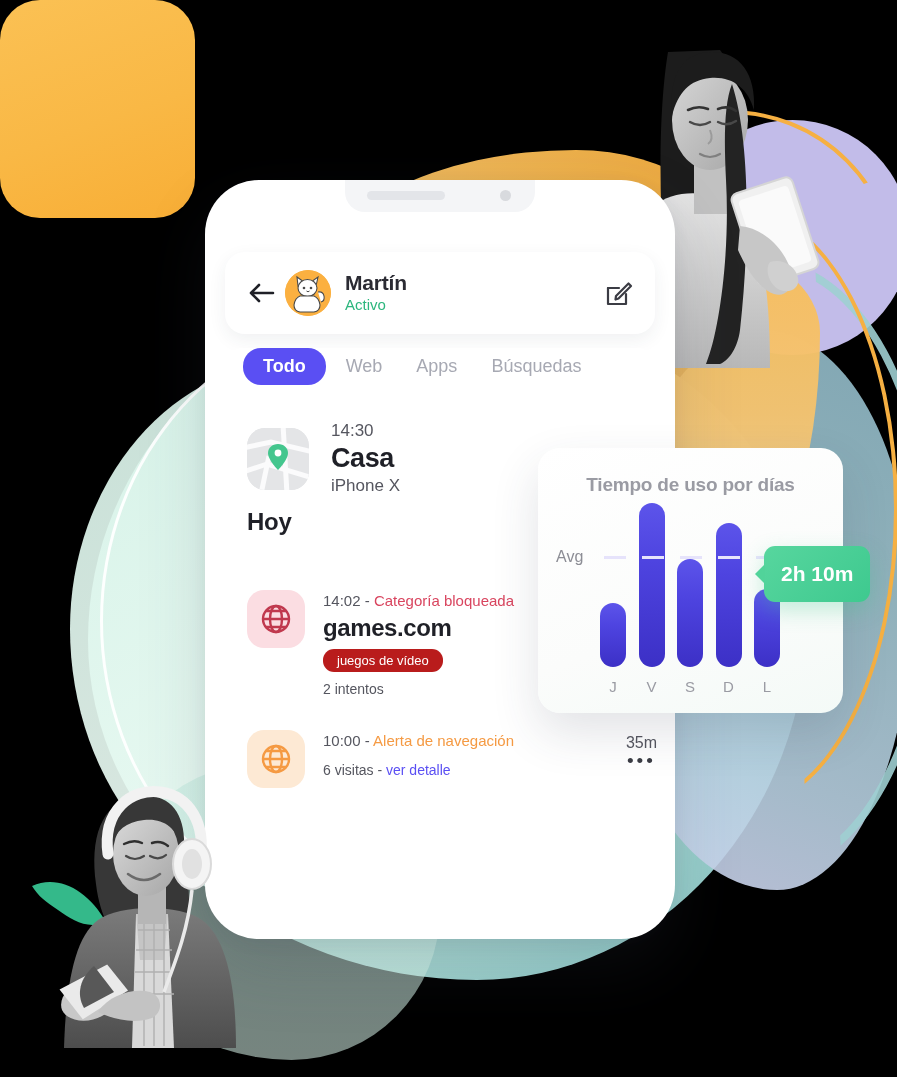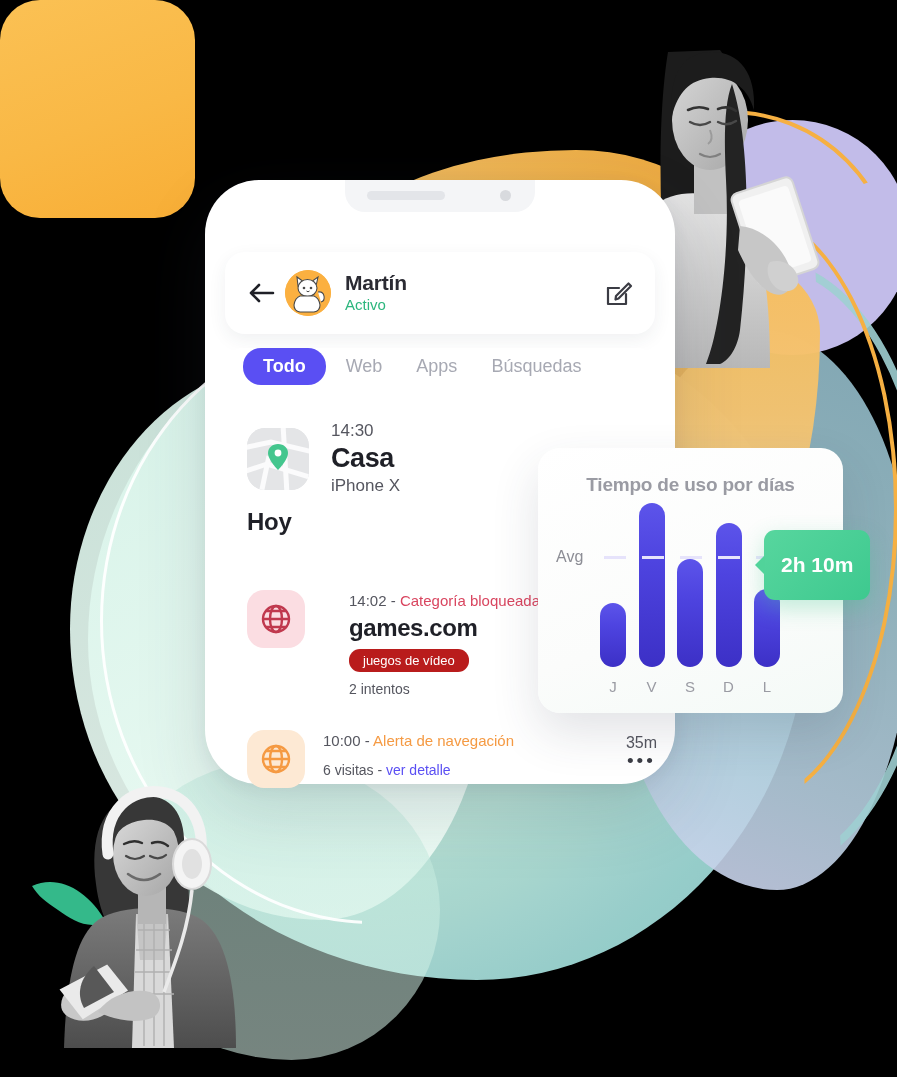--- a/index.html
+++ b/index.html
@@ -67,21 +67,21 @@
   }
   #arc-teal-right{
     position:absolute;left:600px;top:260px;width:320px;height:600px;
     border:8px solid #9ecfd2;border-radius:50%;
     clip-path:polygon(64% 0%, 100% 0%, 100% 100%, 72% 100%);
     opacity:.9;
   }
 
   
   #phone{
-    position:absolute;left:205px;top:180px;width:470px;height:604px;
+    position:absolute;left:205px;top:180px;width:470px;height:759px;
     background:#ffffff;border-radius:54px;
     box-shadow:0 28px 70px rgba(60,70,90,.16), 0 4px 16px rgba(60,70,90,.08);
   }
   #phone-notch{
     position:absolute;left:50%;top:0;transform:translateX(-50%);
     width:190px;height:32px;background:#f4f5f7;
     border-radius:0 0 20px 20px;
   }
   #phone-speaker{
     position:absolute;left:22px;top:11px;width:78px;height:9px;
@@ -121,21 +121,21 @@
   #map-thumb{width:62px;height:62px;border-radius:18px;background:#e4e5e7;position:relative;overflow:hidden;flex:0 0 auto;}
   .loc-text{margin-left:22px;}
   .loc-time{font-size:17px;color:#55565f;line-height:1.3;}
   .loc-title{font-size:27px;font-weight:bold;color:#1f2027;line-height:1.2;letter-spacing:-.4px;}
   .loc-device{font-size:17px;color:#55565f;line-height:1.4;}
 
   #today-heading{position:absolute;left:42px;top:328px;font-size:24px;font-weight:bold;color:#1f2027;letter-spacing:-.3px;}
 
   
   .act-row{position:absolute;left:42px;width:410px;display:flex;align-items:flex-start;}
-  #act-games{top:410px;gap:26px;}
+  #act-games{top:410px;}
   #act-chat{top:550px;}
   .act-icon{width:58px;height:58px;border-radius:17px;flex:0 0 auto;display:flex;align-items:center;justify-content:center;}
   .act-icon.red{background:#fbdde2;}
   .act-icon.orange{background:#fde9d4;}
   .act-body{margin-left:18px;flex:1 1 auto;}
   .act-meta{font-size:15px;color:#55565f;line-height:1.5;white-space:nowrap;}
   .act-meta .cat-red{color:#d9455f;}
   .act-meta .cat-orange{color:#f59a43;}
   .act-domain{font-size:24px;font-weight:bold;color:#1f2027;line-height:1.25;letter-spacing:-.4px;}
   .act-chip{display:inline-block;background:#b91c1c;color:#fff;font-size:13px;border-radius:11px;padding:4px 14px;margin-top:6px;}
@@ -155,22 +155,22 @@
   #avg-label{position:absolute;left:18px;top:100px;font-size:16px;color:#8c8d95;}
   #avg-line{position:absolute;left:66px;right:14px;top:108px;height:3px;
             background:repeating-linear-gradient(to right,#cfc9f6 0 22px, transparent 22px 38px);border-radius:2px;}
   #avg-line.over{z-index:4;background:repeating-linear-gradient(to right,#e6e3fb 0 22px, transparent 22px 38px);}
   #bars{position:absolute;left:62px;bottom:46px;width:180px;height:172px;display:flex;align-items:flex-end;justify-content:space-between;}
   .bar-col{width:26px;display:flex;flex-direction:column;align-items:center;}
   .bar{width:26px;border-radius:13px;background:linear-gradient(180deg,#5c54ea 0%,#4e44e0 35%,#3c30c6 100%);}
   #bar-labels{position:absolute;left:62px;bottom:18px;width:180px;display:flex;justify-content:space-between;}
   .bar-label{width:26px;text-align:center;font-size:15px;color:#9a9ba3;}
   #tooltip{
-    position:absolute;left:226px;top:82px;background:linear-gradient(135deg,#57d69e 0%,#3ec98f 100%);
-    color:#fff;font-size:21px;font-weight:bold;padding:23px 17px;border-radius:11px;white-space:nowrap;
+    position:absolute;left:226px;top:98px;background:linear-gradient(135deg,#57d69e 0%,#3ec98f 100%);
+    color:#fff;font-size:21px;font-weight:bold;padding:16px 17px;border-radius:11px;white-space:nowrap;
     box-shadow:0 8px 22px rgba(60,200,140,.3);z-index:6;
   }
   #tooltip:before{content:"";position:absolute;left:-9px;top:50%;transform:translateY(-50%);
     border-top:10px solid transparent;border-bottom:10px solid transparent;border-right:10px solid #51d39a;}
 
   
   .person{position:absolute;}
   #woman-tablet{left:620px;top:30px;width:200px;height:340px;}
   #girl-card{
     left:78px;top:828px;width:195px;height:218px;

